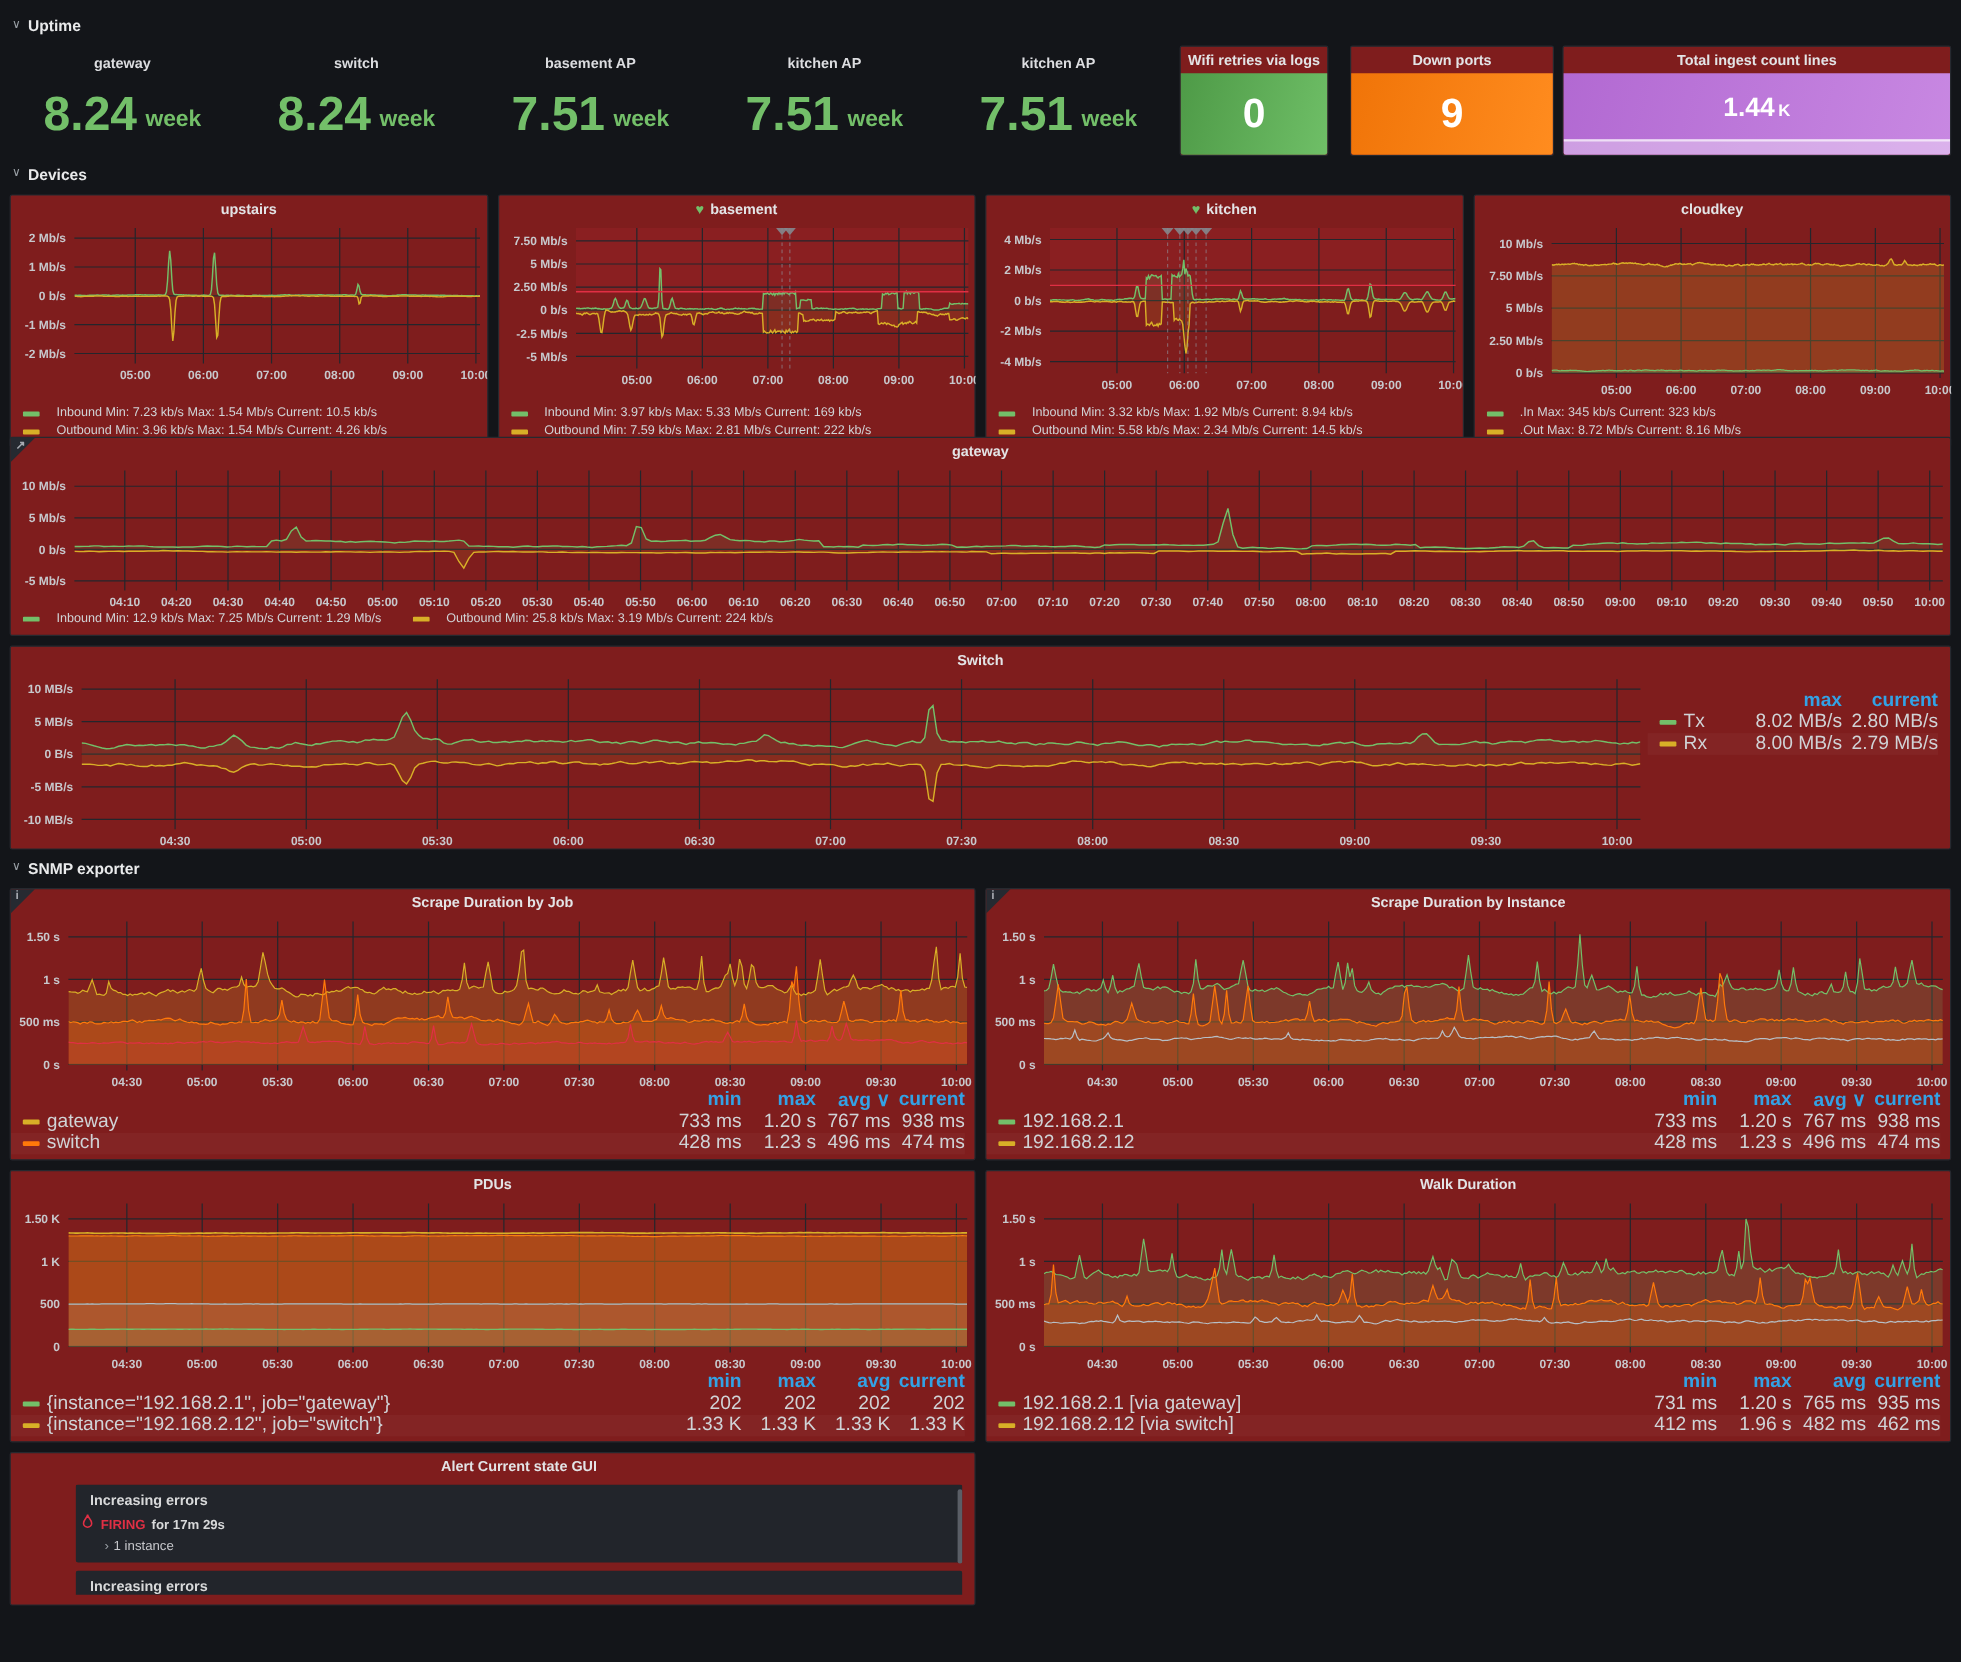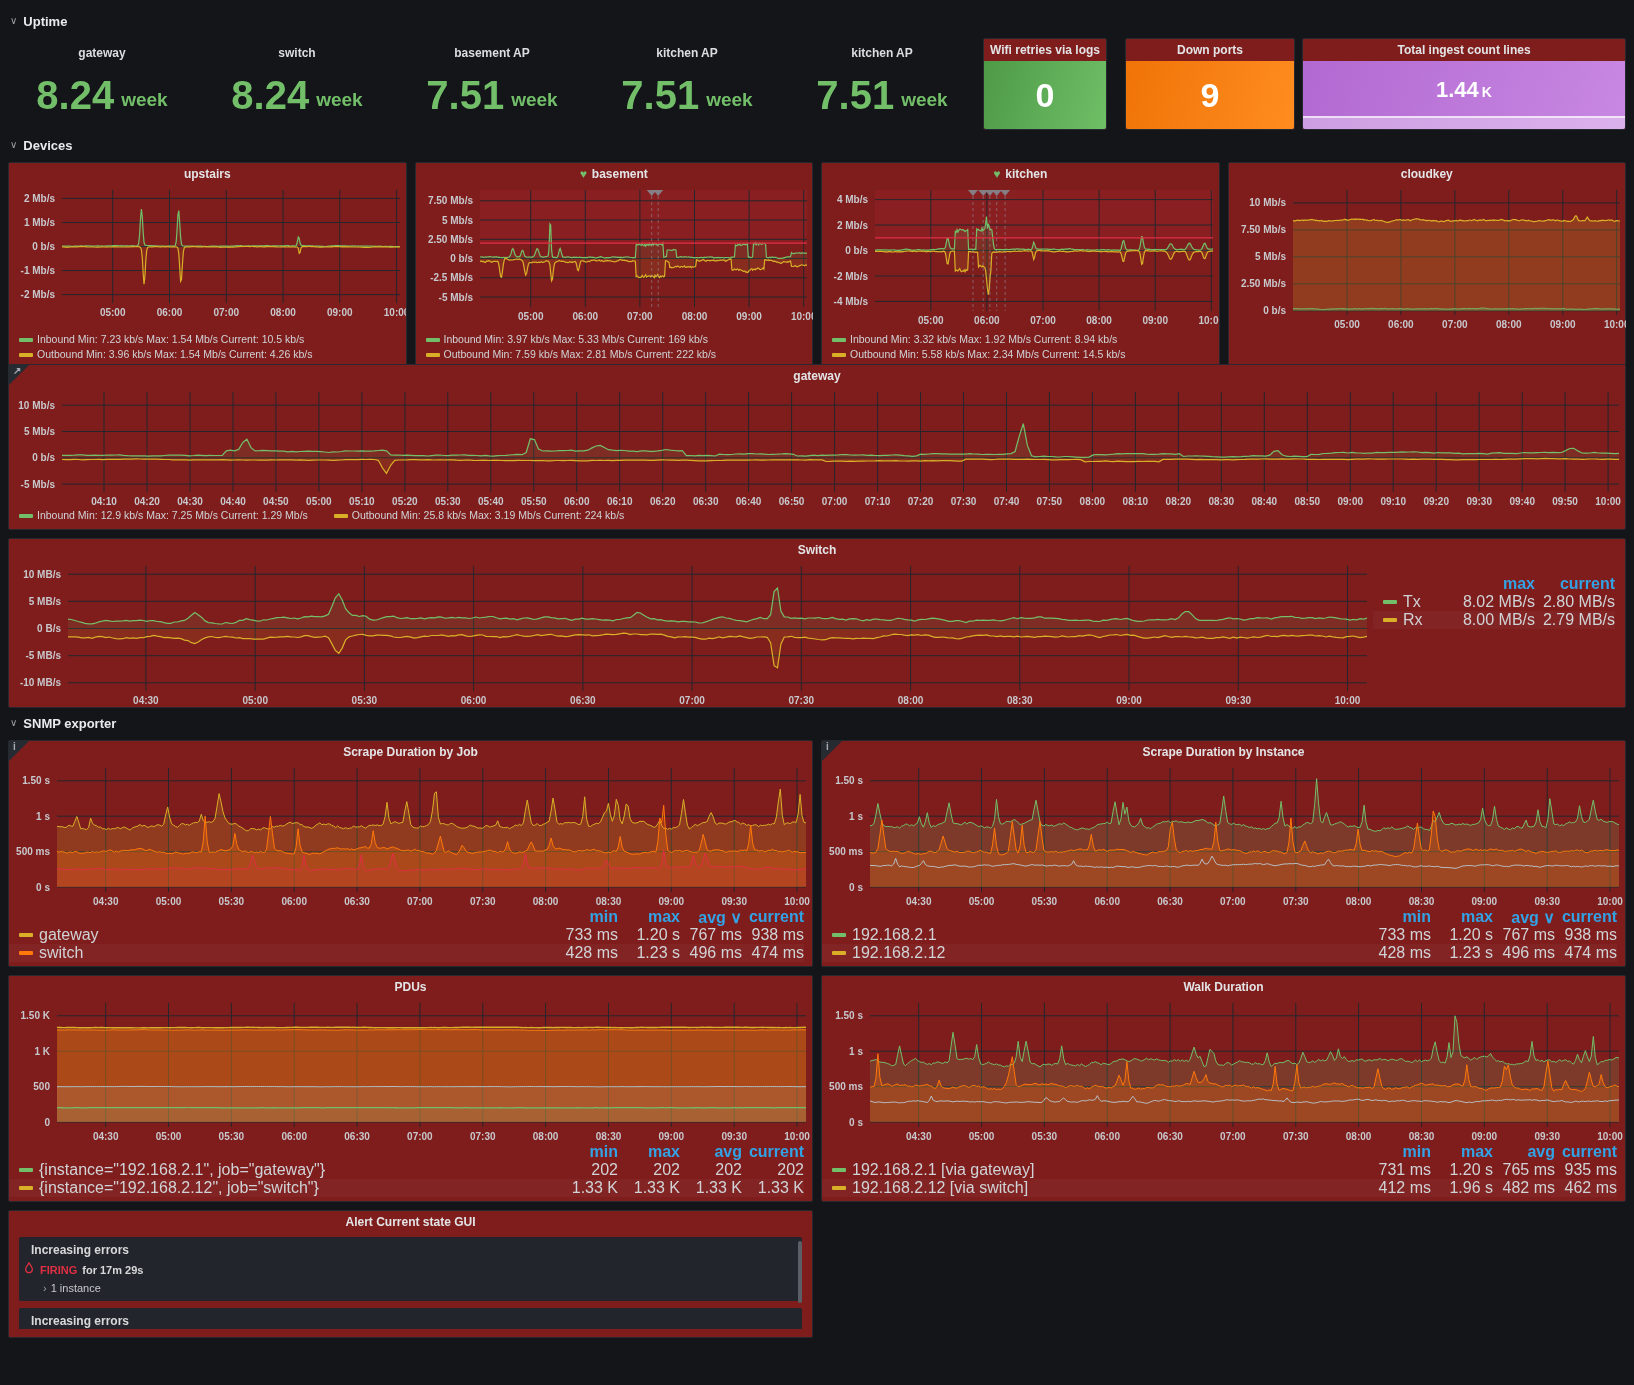--- a/index.html
+++ b/index.html
@@ -36,21 +36,21 @@
   .bg-orange { background:linear-gradient(105deg,#f07408,#ff8c1f); }
   .bg-purple { background:linear-gradient(105deg,#b269d2,#c888e2); }
   .ingest-val { font-size:22px; font-weight:700; transform:translateY(-5px); }
   .ingest-val .suffix { font-size:14px; margin-left:3px; }
   .strip { position:absolute; left:0; right:0; bottom:0; height:13px;
            background:rgba(255,255,255,0.35); border-top:2px solid rgba(255,255,255,0.65); }
 
   
   .row-devices { display:grid; grid-template-columns:repeat(4,1fr); gap:8px; height:194px; margin-bottom:8px; }
   .legend-lines { flex:none; padding:1px 10px 5px; }
-  .legend-line { display:flex; align-items:center; gap:4px; font-size:10.5px; color:#d0d3d6;
+  .legend-line { display:flex; align-items:center; gap:14px; font-size:10.5px; color:#d0d3d6;
                  line-height:15px; white-space:nowrap; overflow:hidden; }
   .swatch { display:inline-block; width:14px; height:4px; border-radius:1px; flex:none; }
   .legend-inline { display:flex; gap:26px; padding:0 10px 6px; flex:none; }
 
   .panel-gateway { height:166px; margin-bottom:8px; }
   .panel-switch  { height:170px; margin-bottom:6px; }
   .switch-body { flex:1; display:flex; min-height:0; }
   .switch-table { width:252px; flex:none; padding:14px 10px 0 0; }
 
   .lt { font-size:16px; }
@@ -65,21 +65,21 @@
   .corner { position:absolute; top:0; left:0; width:0; height:0;
             border-top:20px solid #262a31; border-right:20px solid transparent; z-index:3; cursor:pointer; }
   .corner-glyph { position:absolute; top:0px; left:4px; font-size:10px; color:#a6aab1; font-weight:700; z-index:4; }
 
   
   .snmp-grid { display:grid; grid-template-columns:1fr 1fr; gap:8px; margin-bottom:8px; }
   .snmp-panel { height:227px; }
   .snmp-panel .legend-table { flex:none; padding:0 8px 4px 0; }
 
   
-  .alert-panel { height:128px; width:calc(50% - 4px); }
+  .alert-panel { height:128px; width:calc(50% - 4px);padding-left:44px; }
   .alert-list { flex:1; margin:4px 10px 8px; position:relative; overflow:hidden; }
   .alert-item { background:#22252b; border-radius:2px; padding:6px 12px 7px; margin-bottom:7px; cursor:pointer; }
   .alert-name { font-size:12px; font-weight:700; color:#d8d9da; }
   .alert-state { display:flex; align-items:center; gap:5px; margin:4px 0 3px; margin-left:-8px; }
   .firing { color:#e02f44; font-weight:700; font-size:11px; }
   .for { color:#d8d9da; font-weight:600; font-size:11px; }
   .alert-inst { font-size:11px; color:#c7c8cc; padding-left:12px; }
   .alert-inst .chev2 { color:#9aa0a6; margin-right:4px; }
   .scrollbar { position:absolute; right:0; top:4px; width:4px; height:62px; background:#5a5e66; border-radius:2px; }
 </style>
@@ -348,20 +348,30 @@
             <text class="tick" x="57" y="75.3" text-anchor="end">5 Mb/s</text>
             <text class="tick" x="57" y="102.3" text-anchor="end">2.50 Mb/s</text>
             <text class="tick" x="57" y="129.2" text-anchor="end">0 b/s</text>
             <text class="tick" x="118.0" y="143" text-anchor="middle">05:00</text>
             <text class="tick" x="171.9" y="143" text-anchor="middle">06:00</text>
             <text class="tick" x="225.9" y="143" text-anchor="middle">07:00</text>
             <text class="tick" x="279.8" y="143" text-anchor="middle">08:00</text>
             <text class="tick" x="333.8" y="143" text-anchor="middle">09:00</text>
             <text class="tick" x="387.7" y="143" text-anchor="middle">10:00</text>
           </svg></div>
+      <div class="legend-lines">
+        <div class="legend-line">
+            <span class="swatch" style="background: rgb(115, 191, 105);"></span>
+            <span>.In  Max: 345 kb/s  Current: 323 kb/s</span>
+          </div>
+        <div class="legend-line">
+            <span class="swatch" style="background: rgb(216, 175, 39);"></span>
+            <span>.Out  Max: 8.72 Mb/s  Current: 8.16 Mb/s</span>
+          </div>
+      </div>
     </div>
   </div>
 
   <div class="panel panel-gateway">
     <span class="corner"></span>
     <span class="corner-glyph">↗</span>
     <div class="panel-header">
         <span>gateway</span>
       </div>
     <div class="chart"><svg width="1616" height="121">

